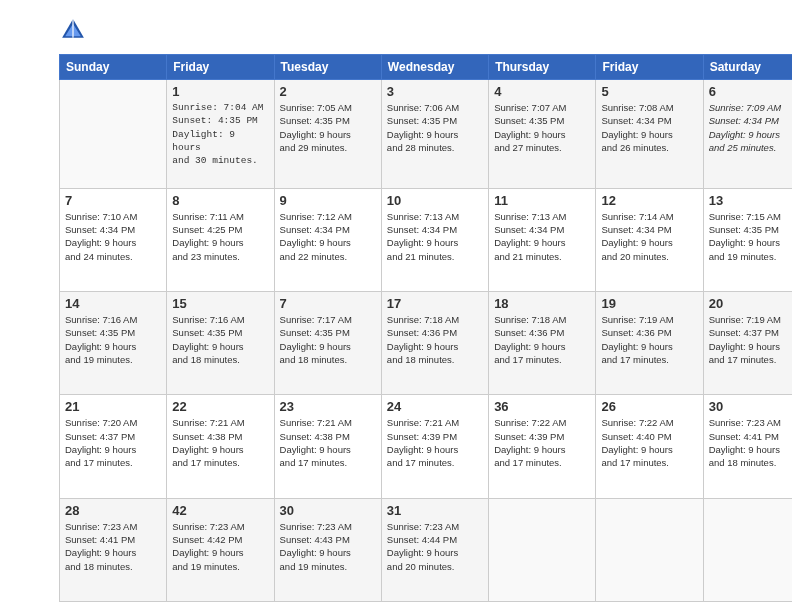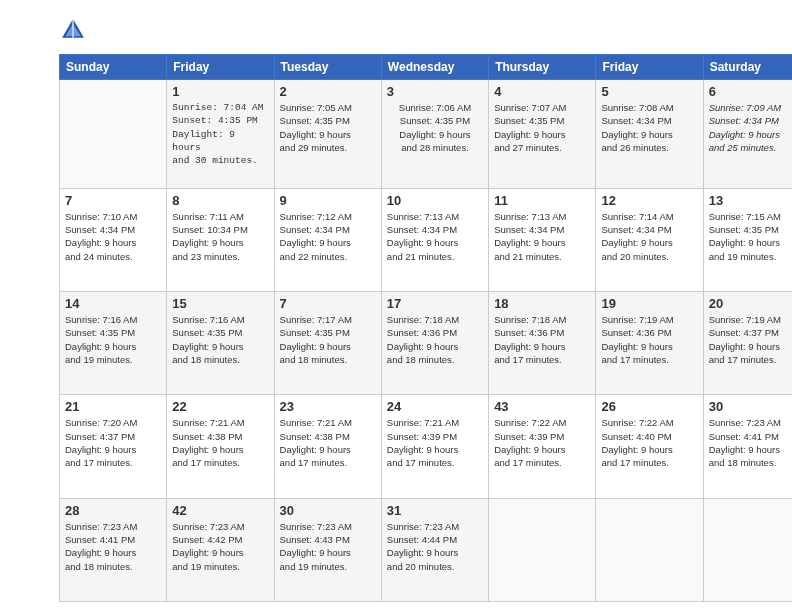--- a/index.html
+++ b/index.html
@@ -146,21 +146,21 @@
           </td>
           <td>
             <span class="day-number">2</span>
             <div class="day-info" style="white-space: pre-line;">Sunrise: 7:05 AM
 Sunset: 4:35 PM
 Daylight: 9 hours
 and 29 minutes.</div>
           </td>
           <td>
             <span class="day-number">3</span>
-            <div class="day-info" style="white-space: pre-line; text-align: center;">Sunrise: 7:06 AM
+            <div class="day-info" style="white-space: pre-line;">Sunrise: 7:06 AM
 Sunset: 4:35 PM
 Daylight: 9 hours
 and 28 minutes.</div>
           </td>
           <td>
             <span class="day-number">4</span>
             <div class="day-info" style="white-space: pre-line;">Sunrise: 7:07 AM
 Sunset: 4:35 PM
 Daylight: 9 hours
 and 27 minutes.</div>
@@ -184,21 +184,21 @@
           <td>
             <span class="day-number">7</span>
             <div class="day-info" style="white-space: pre-line;">Sunrise: 7:10 AM
 Sunset: 4:34 PM
 Daylight: 9 hours
 and 24 minutes.</div>
           </td>
           <td>
             <span class="day-number">8</span>
             <div class="day-info" style="white-space: pre-line;">Sunrise: 7:11 AM
-Sunset: 10:34 PM
+Sunset: 4:25 PM
 Daylight: 9 hours
 and 23 minutes.</div>
           </td>
           <td>
             <span class="day-number">9</span>
             <div class="day-info" style="white-space: pre-line;">Sunrise: 7:12 AM
 Sunset: 4:34 PM
 Daylight: 9 hours
 and 22 minutes.</div>
           </td>
@@ -305,21 +305,21 @@
 and 17 minutes.</div>
           </td>
           <td>
             <span class="day-number">24</span>
             <div class="day-info" style="white-space: pre-line;">Sunrise: 7:21 AM
 Sunset: 4:39 PM
 Daylight: 9 hours
 and 17 minutes.</div>
           </td>
           <td>
-            <span class="day-number">43</span>
+            <span class="day-number">36</span>
             <div class="day-info" style="white-space: pre-line;">Sunrise: 7:22 AM
 Sunset: 4:39 PM
 Daylight: 9 hours
 and 17 minutes.</div>
           </td>
           <td>
             <span class="day-number">26</span>
             <div class="day-info" style="white-space: pre-line;">Sunrise: 7:22 AM
 Sunset: 4:40 PM
 Daylight: 9 hours

